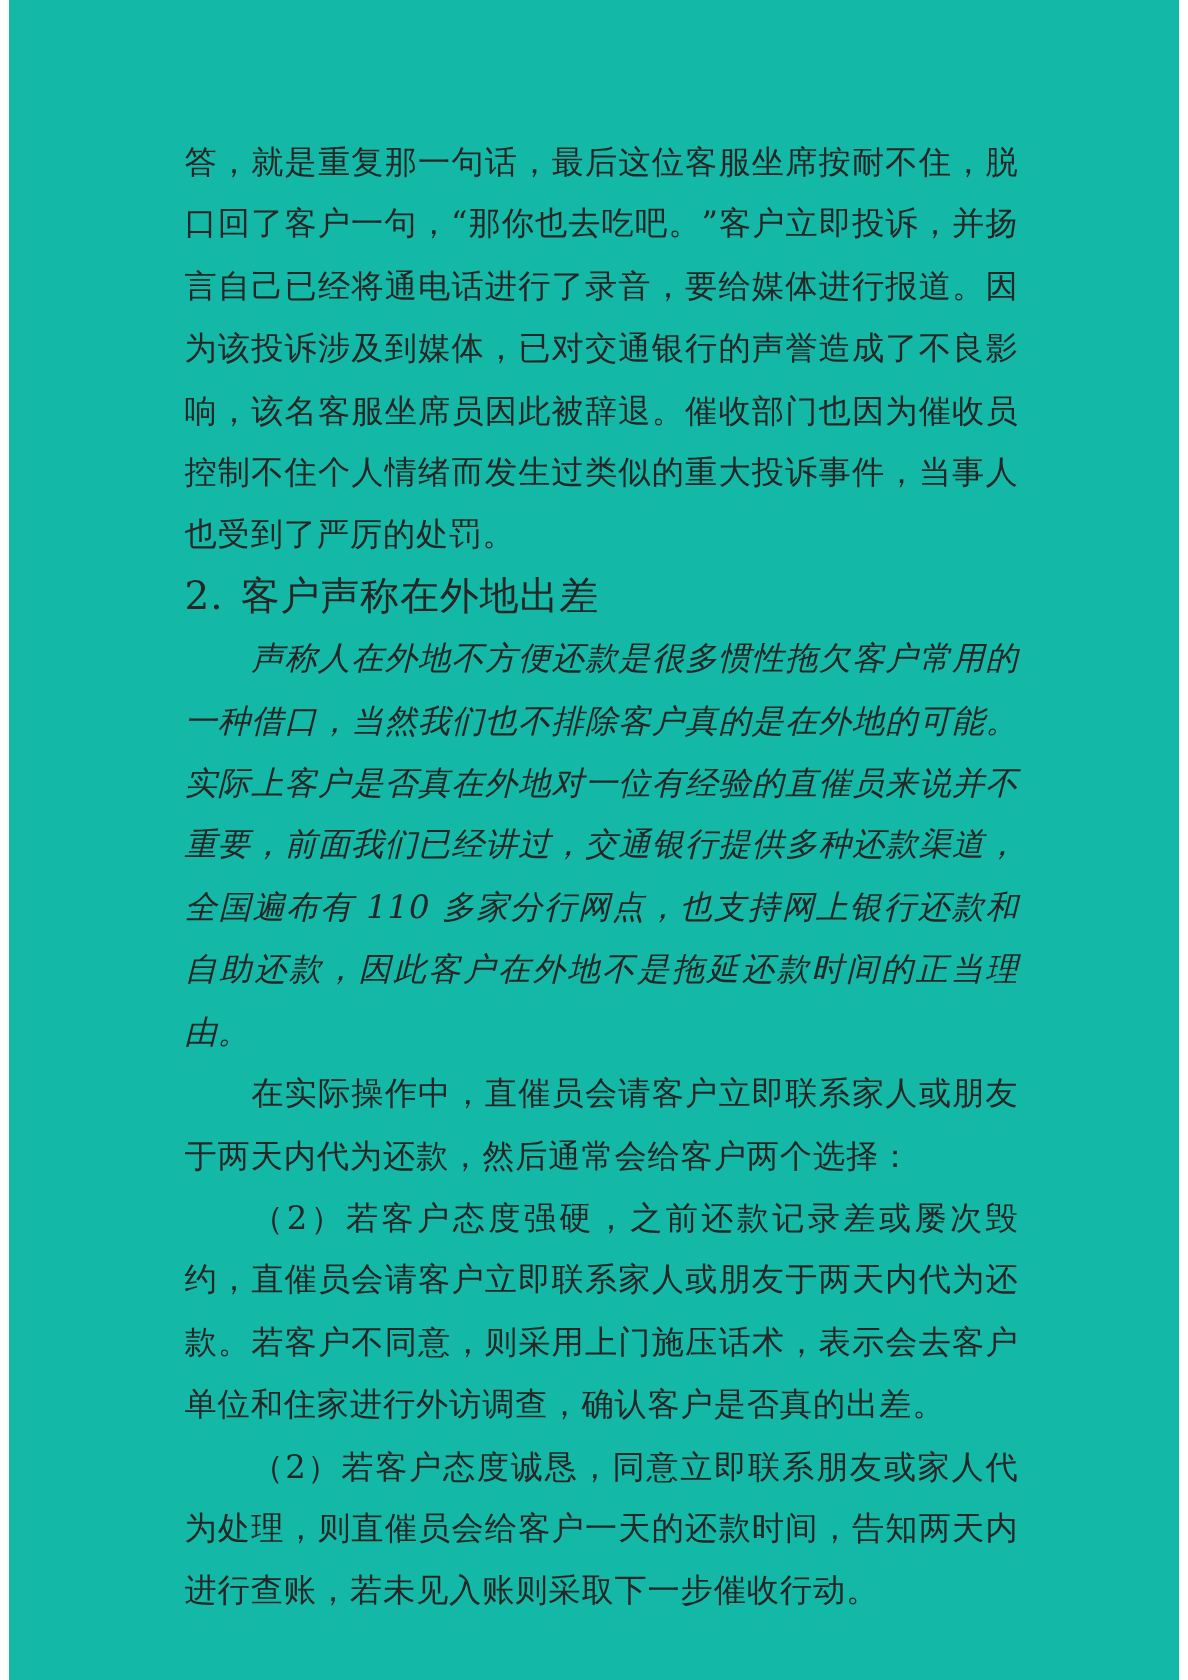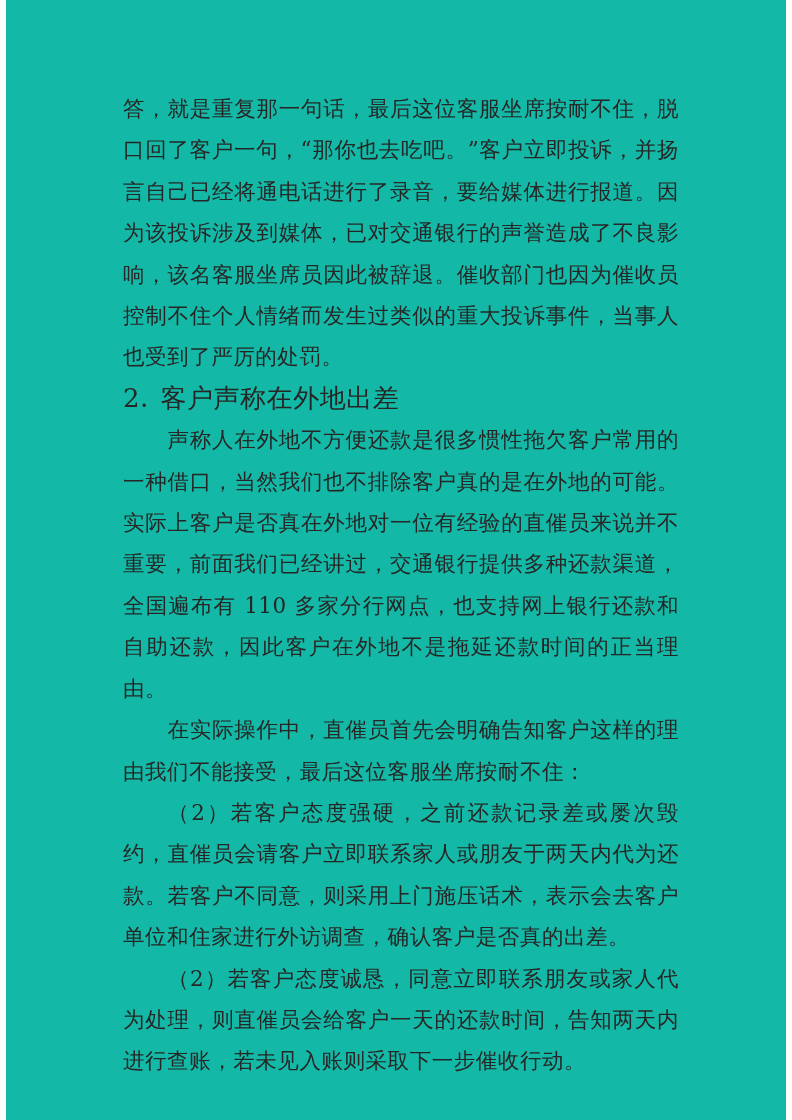--- a/index.html
+++ b/index.html
@@ -90,23 +90,23 @@
 <div class="page" style="background: #14b8a6; width: 780px; height: 1120px;">
 
   <div class="text-column">
 
     <p class="para flush" style="color: rgb(38, 38, 38);">答，就是重复那一句话，最后这位客服坐席按耐不住，脱口回了客户一句，“那你也去吃吧。”客户立即投诉，并扬言自己已经将通电话进行了录音，要给媒体进行报道。因为该投诉涉及到媒体，已对交通银行的声誉造成了不良影响，该名客服坐席员因此被辞退。催收部门也因为催收员控制不住个人情绪而发生过类似的重大投诉事件，当事人也受到了严厉的处罚。</p>
 
     <p class="heading" style="color: rgb(38, 38, 38);">
       <span class="num">2.</span><span>  </span><span>客户声称在外地出差</span>
     </p>
 
-    <p class="para indent" style="color: rgb(38, 38, 38);">声称人在外地不方便还款是很多惯性拖欠客户常用的一种借口，当然我们也不排除客户真的是在外地的可能。实际上客户是否真在外地对一位有经验的直催员来说并不重要，前面我们已经讲过，交通银行提供多种还款渠道，全国遍布有 110 多家分行网点，也支持网上银行还款和自助还款，因此客户在外地不是拖延还款时间的正当理由。</p>
+    <p class="para indent" style="color: rgb(38, 38, 38); font-style: italic;">声称人在外地不方便还款是很多惯性拖欠客户常用的一种借口，当然我们也不排除客户真的是在外地的可能。实际上客户是否真在外地对一位有经验的直催员来说并不重要，前面我们已经讲过，交通银行提供多种还款渠道，全国遍布有 110 多家分行网点，也支持网上银行还款和自助还款，因此客户在外地不是拖延还款时间的正当理由。</p>
 
-    <p class="para indent" style="color: rgb(38, 38, 38);">在实际操作中，直催员首先会明确告知客户这样的理由我们不能接受，最后这位客服坐席按耐不住：</p>
+    <p class="para indent" style="color: rgb(38, 38, 38);">在实际操作中，直催员会请客户立即联系家人或朋友于两天内代为还款，然后通常会给客户两个选择：</p>
 
     <p class="listitem" style="color: rgb(38, 38, 38);">（2）若客户态度强硬，之前还款记录差或屡次毁约，直催员会请客户立即联系家人或朋友于两天内代为还款。若客户不同意，则采用上门施压话术，表示会去客户单位和住家进行外访调查，确认客户是否真的出差。</p>
 
     <p class="listitem" style="color: rgb(38, 38, 38);">（2）若客户态度诚恳，同意立即联系朋友或家人代为处理，则直催员会给客户一天的还款时间，告知两天内进行查账，若未见入账则采取下一步催收行动。</p>
 
   </div>
 
 </div>
 
 </body></html>

